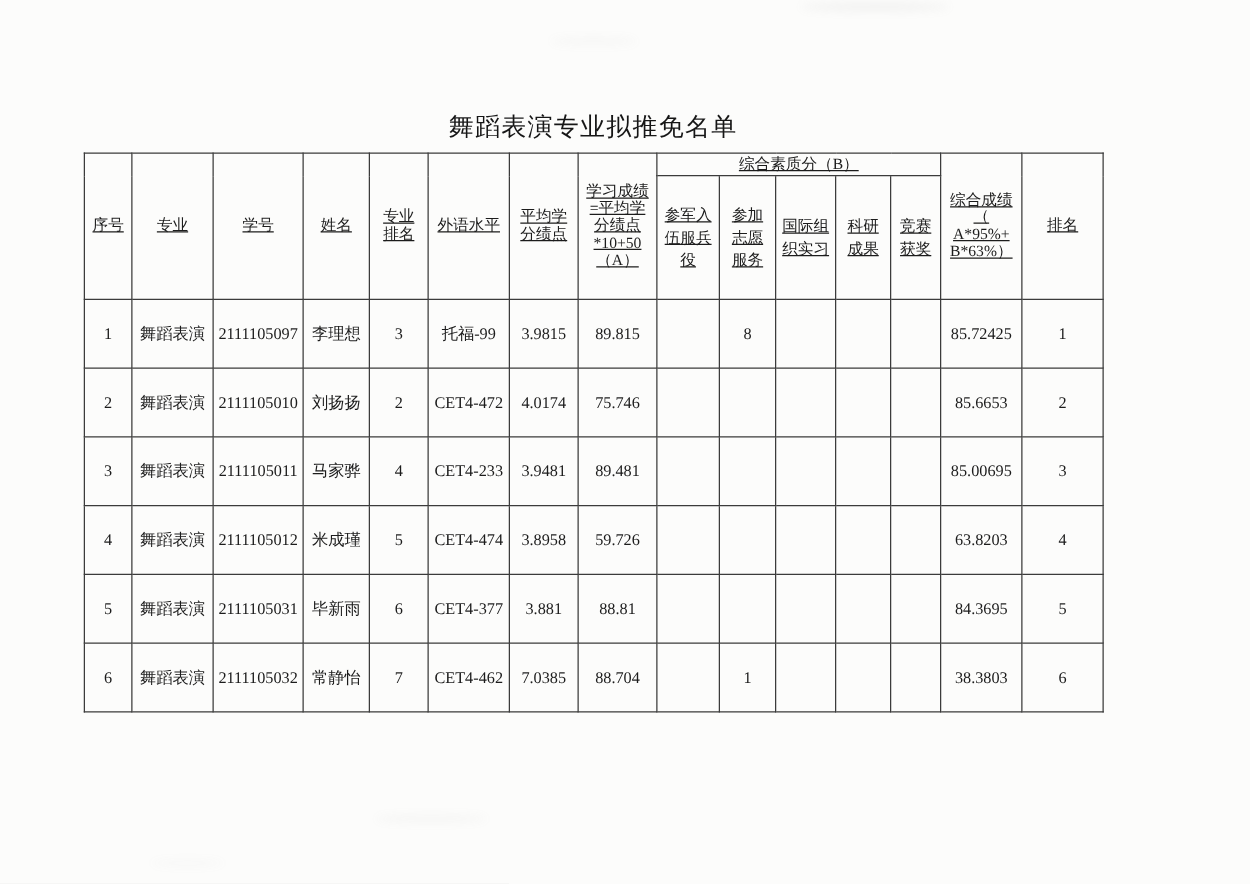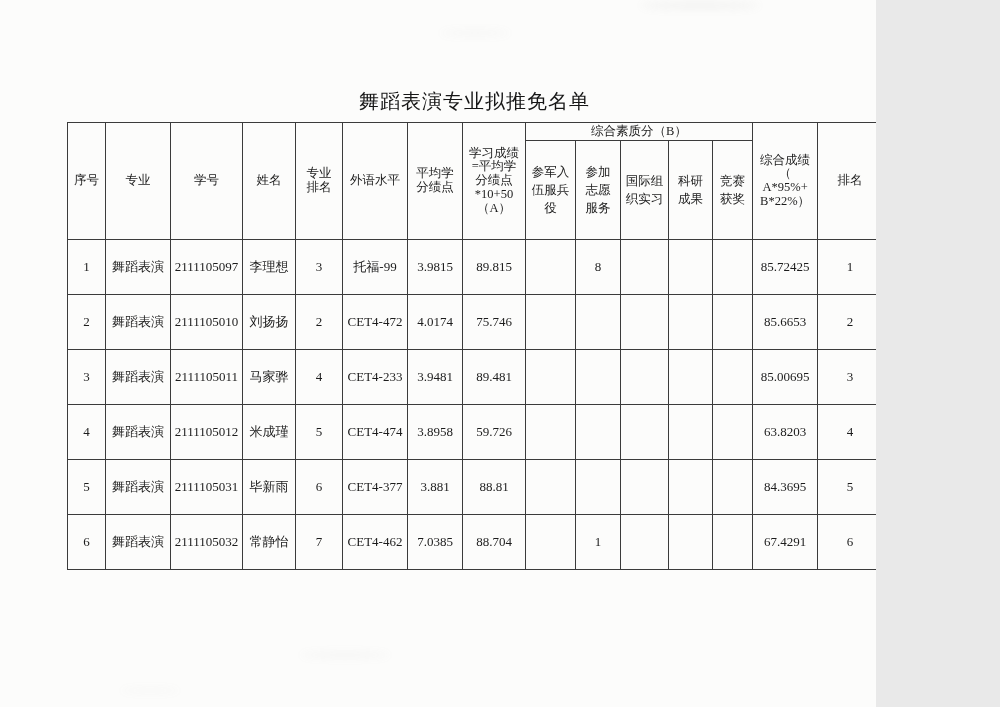--- a/index.html
+++ b/index.html
@@ -3,21 +3,21 @@
 <meta charset="utf-8">
 <style>
   html,body{margin:0;padding:0;}
   body{
     width:1000px;height:707px;
     background:#e9e9e9;
     font-family:"Liberation Serif","DejaVu Serif",serif;
     color:#1c1c1c;
   }
   .page{
-    position:relative;width:876px;height:707px;
+    position:relative;width:1000px;height:707px;
     background:#fcfcfb;
     overflow:hidden;
   }
   
   .smudge{position:absolute;background:#9a9a9a;border-radius:50%;filter:blur(4px);opacity:.10;}
   .smudge.s1{left:640px;top:2px;width:120px;height:7px;}
   .smudge.s2{left:440px;top:30px;width:70px;height:6px;opacity:.06;}
   .smudge.s3{left:300px;top:652px;width:90px;height:6px;opacity:.07;}
   .smudge.s4{left:120px;top:688px;width:60px;height:5px;opacity:.05;}
 
@@ -37,20 +37,21 @@
     border:1px solid #3b3b3b;
     text-align:center;vertical-align:middle;
     padding:1px 2px;
     overflow:hidden;
   }
   .roster{border:1.5px solid #333;}
   .roster th{
     font-weight:normal;
     font-size:12.5px;line-height:1.45;
     white-space:pre-line;
+    text-decoration:underline;
   }
   .roster td{
     font-size:13px;
   }
   tr.group-row th{height:15px;line-height:1.1;}
   tr.subhead-row th{height:96px;}
   tbody tr{height:55px;}
 </style>
 </head>
 <body>
@@ -95,21 +96,21 @@
 分绩点</th>
         <th rowspan="2">学习成绩
 =平均学
 分绩点
 *10+50
 （A）</th>
         <th colspan="5">综合素质分（B）</th>
         <th rowspan="2">综合成绩
 （
 A*95%+
-B*22%）</th>
+B*63%）</th>
         <th rowspan="2">排名</th>
       </tr>
       <tr class="subhead-row">
         <th>参军入
 伍服兵
 役</th>
         <th>参加
 志愿
 服务</th>
         <th>国际组
@@ -213,19 +214,19 @@
           <td>常静怡</td>
           <td>7</td>
           <td>CET4-462</td>
           <td>7.0385</td>
           <td>88.704</td>
           <td></td>
           <td>1</td>
           <td></td>
           <td></td>
           <td></td>
-          <td>67.4291</td>
+          <td>38.3803</td>
           <td>6</td>
         </tr>
       </tbody>
   </table>
 
 </div>
 
 </body></html>

